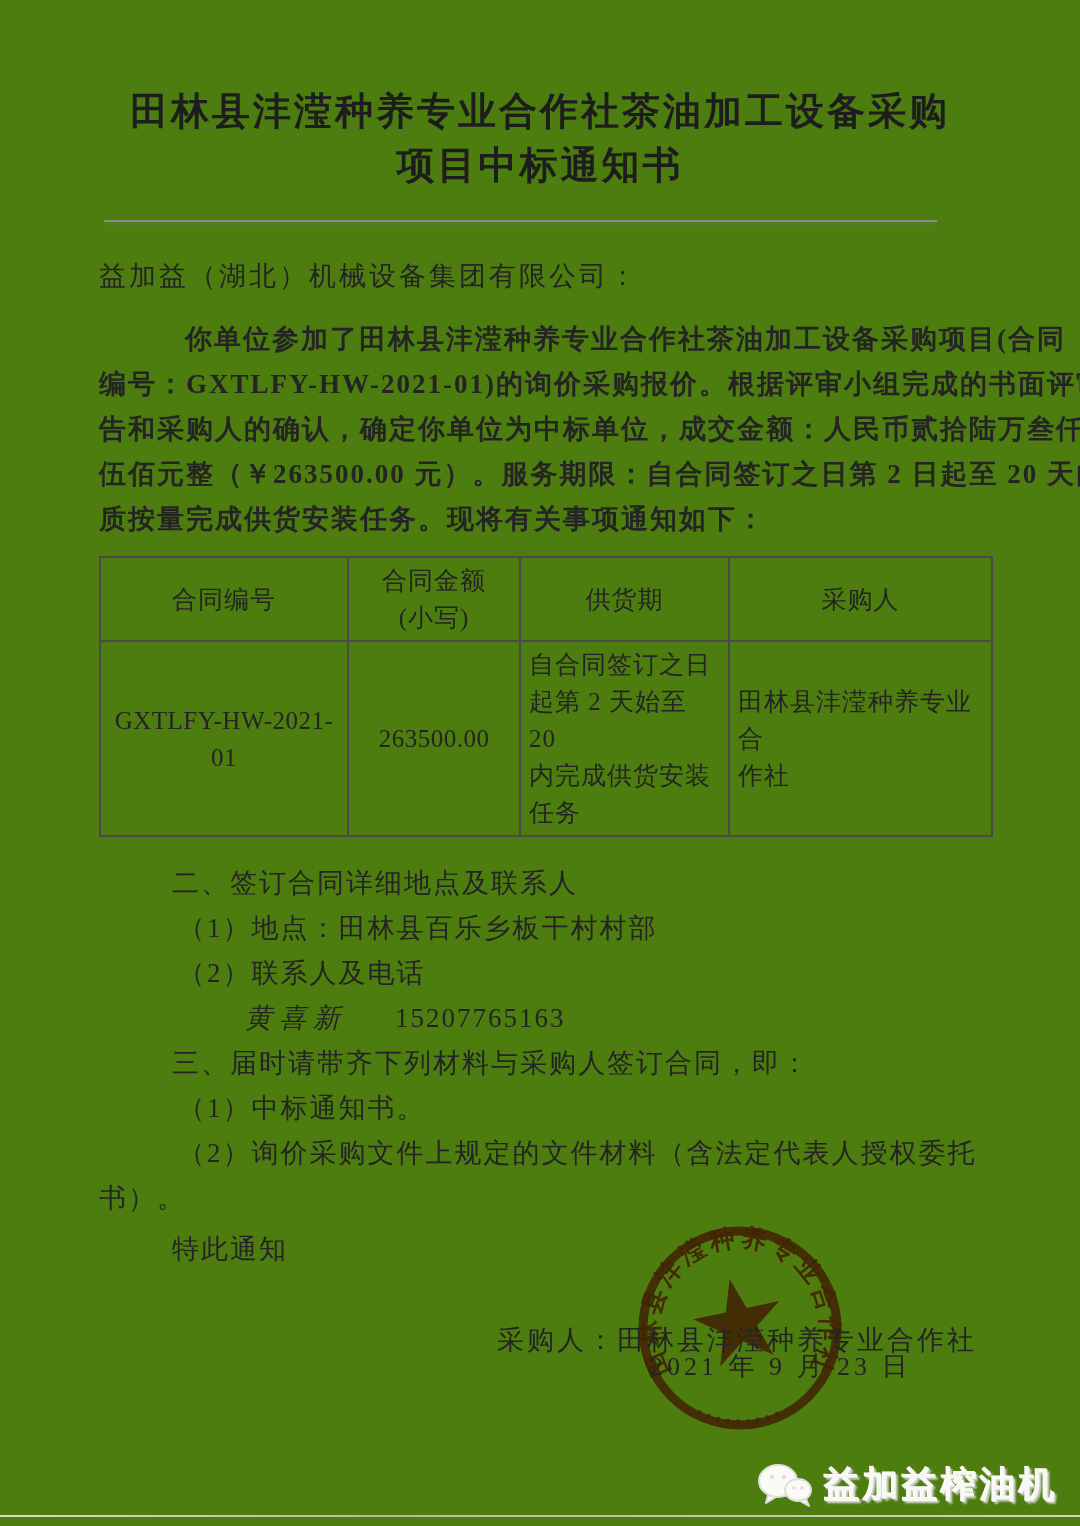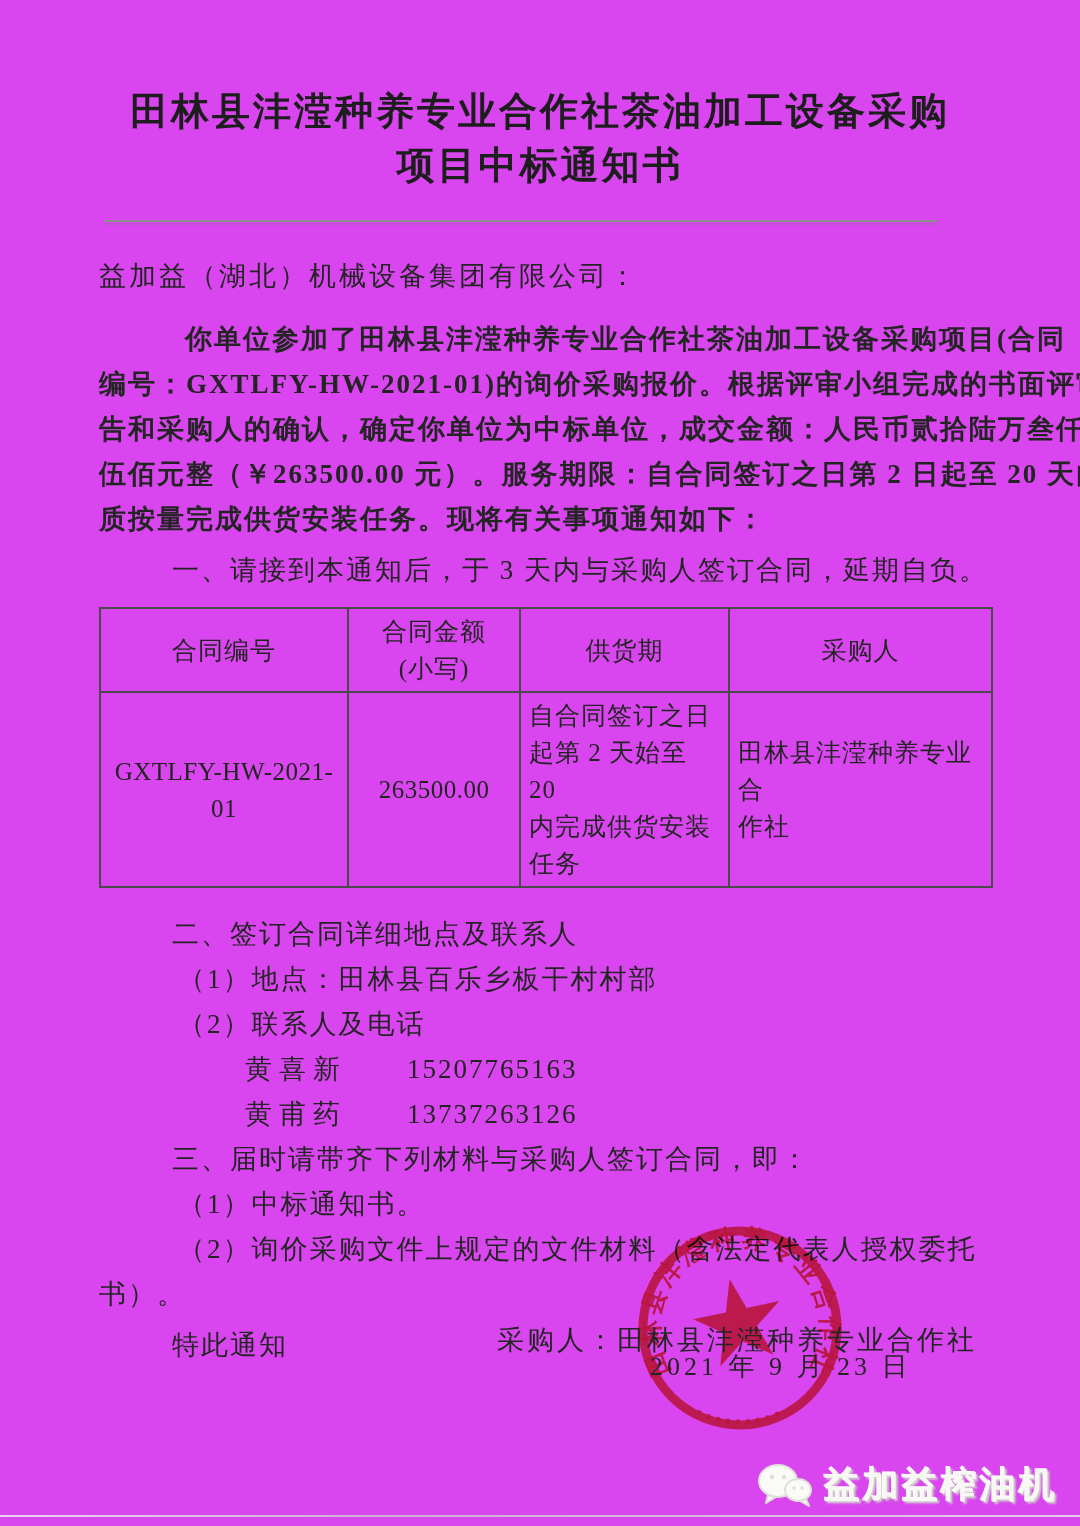--- a/index.html
+++ b/index.html
@@ -1,20 +1,20 @@
 <!DOCTYPE html>
 <html><head>
 <meta charset="utf-8">
 <style>
   html,body { margin:0; padding:0; }
   .page {
     position: relative;
     width: 1080px;
     height: 1526px;
-    background: #d946ef;
+    background: #4d7c0f;
     overflow: hidden;
     font-family: "Liberation Serif", serif;
     color: #242424;
   }
   .title {
     margin: 84px 60px 0;
     text-align: center;
     font-size: 38px;
     font-weight: bold;
     line-height: 54px;
@@ -34,21 +34,21 @@
     line-height: 45px;
     letter-spacing: 2px;
   }
   .line { white-space: nowrap; }
   .salutation { letter-spacing: 3px; }
   .para { margin-top: 18px; font-weight: bold; }
   .indent-first { text-indent: 86px; }
   .indent-item { text-indent: 73px; }
   .indent-sub  { text-indent: 79px; }
   .contact { padding-left: 146px; letter-spacing: 3px; }
-  .contact .cname { margin-right: 60px; letter-spacing: 7px; }
+  .contact .cname { margin-right: 48px; letter-spacing: 7px; font-style: italic; }
   .contact .cphone { letter-spacing: 2px; }
   .gap-s { margin-top: 6px; }
   .gap-m { margin-top: 24px; }
   .ctable {
     border-collapse: collapse;
     table-layout: fixed;
     width: 892px;
     margin: 14px 0 0 0;
     font-size: 25px;
     letter-spacing: 1px;
@@ -132,21 +132,20 @@
     <div class="line salutation">益加益（湖北）机械设备集团有限公司：</div>
 
     <div class="para">
       <div class="line indent-first">你单位参加了田林县沣滢种养专业合作社茶油加工设备采购项目(合同</div>
       <div class="line">编号：GXTLFY-HW-2021-01)的询价采购报价。根据评审小组完成的书面评审报</div>
       <div class="line">告和采购人的确认，确定你单位为中标单位，成交金额：人民币贰拾陆万叁仟</div>
       <div class="line">伍佰元整（￥263500.00 元）。服务期限：自合同签订之日第 2 日起至 20 天内按</div>
       <div class="line">质按量完成供货安装任务。现将有关事项通知如下：</div>
     </div>
 
-    <div class="line indent-item gap-s">一、请接到本通知后，于 3 天内与采购人签订合同，延期自负。</div>
 
     <table class="ctable">
       <colgroup>
         <col style="width:248px">
           <col style="width:172px">
           <col style="width:209px">
           <col style="width:263px">
       </colgroup>
       <thead>
         <tr>
@@ -171,23 +170,20 @@
       </tbody>
     </table>
 
     <div class="line indent-item gap-m">二、签订合同详细地点及联系人</div>
     <div class="line indent-sub">（1）地点：田林县百乐乡板干村村部</div>
     <div class="line indent-sub">（2）联系人及电话</div>
 
     <div class="line contact">
       <span class="cname">黄喜新</span><span class="cphone">15207765163</span>
     </div>
-    <div class="line contact">
-      <span class="cname">黄甫药</span><span class="cphone">13737263126</span>
-    </div>
 
     <div class="line indent-item">三、届时请带齐下列材料与采购人签订合同，即：</div>
     <div class="line indent-sub">（1）中标通知书。</div>
     <div class="line indent-sub">（2）询价采购文件上规定的文件材料（含法定代表人授权委托</div>
     <div class="line">书）。</div>
 
     <div class="line indent-item gap-s">特此通知</div>
   </div>
 
   <svg class="stamp" viewBox="-117 -117 234 234" xmlns="http://www.w3.org/2000/svg">

